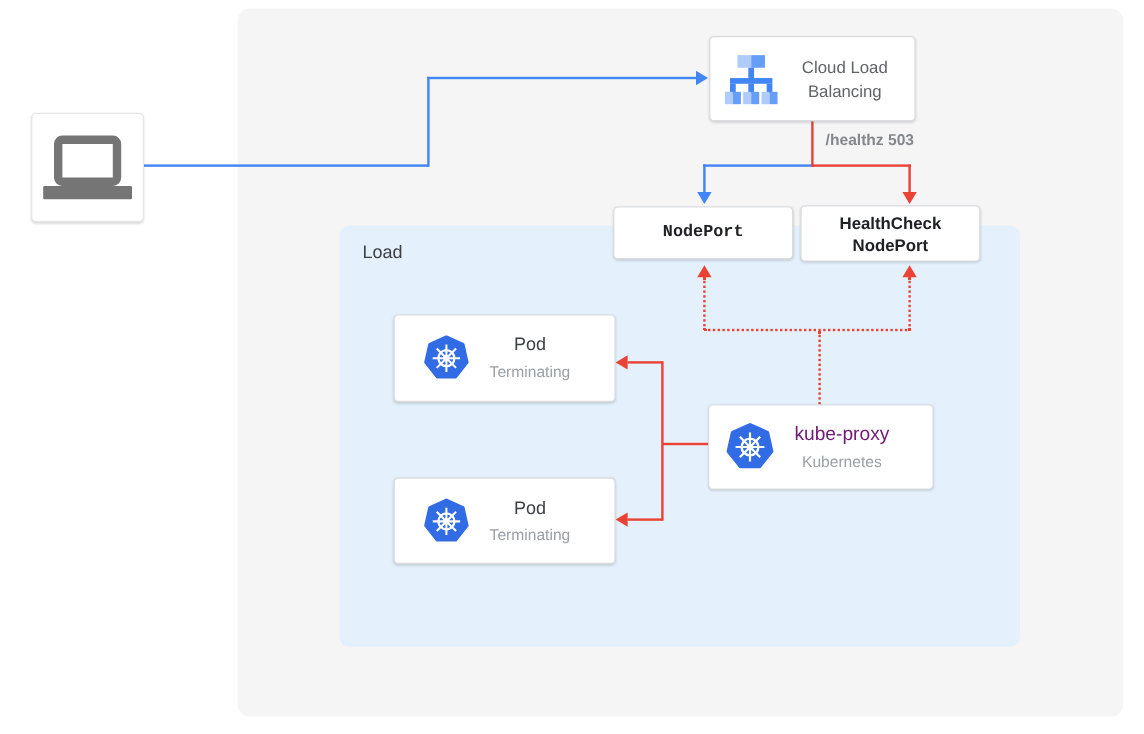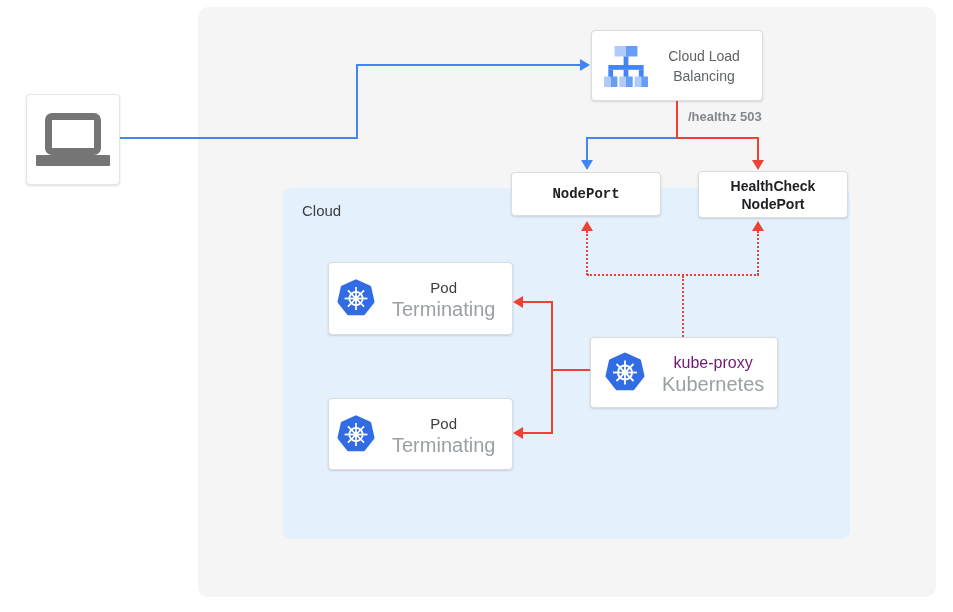--- a/index.html
+++ b/index.html
@@ -22,31 +22,31 @@
   .laptop-screen{width:56px;height:42px;border:7px solid #757575;border-radius:7px;
                  background:#fff;box-sizing:border-box;}
   .laptop-base{width:74px;height:11px;background:#757575;border-radius:1px;}
 
   .box-clb{left:591px;top:30px;width:172px;height:71px;display:flex;align-items:center;
            padding-left:11px;gap:13px;}
   .clb-title{font-size:14px;line-height:20px;color:#5f6368;width:84px;}
 
   .box-nodeport{left:511px;top:172px;width:150px;height:44px;display:flex;
                 align-items:center;justify-content:center;font-family:Liberation Mono, monospace;}
-  .box-hcnp{left:698px;top:171px;width:150px;height:47px;display:flex;
+  .box-hcnp{left:667px;top:171px;width:150px;height:47px;display:flex;
             align-items:center;justify-content:center;text-align:center;}
   .port-title{font-size:14px;font-weight:bold;color:#202124;line-height:18px;width:100px;}
   .port-title.one{width:auto;}
 
   .box-pod1{left:328px;top:262px;width:185px;height:73px;}
   .box-pod2{left:328px;top:398px;width:185px;height:72px;}
   .box-kp{left:590px;top:337px;width:188px;height:71px;}
-  .iconbox{display:flex;align-items:center;padding-left:8px;gap:17px;}
+  .iconbox{display:flex;align-items:center;padding-left:24px;gap:17px;}
   .nb-title{font-size:15px;line-height:22px;color:#3c4043;}
-  .nb-sub{font-size:20px;line-height:21px;color:#9aa0a6;}
+  .nb-sub{font-size:13px;line-height:21px;color:#9aa0a6;}
   .kp-title{font-size:16px;line-height:23px;color:#701a75;}
 
   
   .line{position:absolute;}
   .h-blue{height:2px;background:#4285f4;}
   .v-blue{width:2px;background:#4285f4;}
   .h-red{height:2px;background:#ea4335;}
   .v-red{width:2px;background:#ea4335;}
   .h-red-dot{height:0;border-top:2px dotted #ea4335;background:none;}
   .v-red-dot{width:0;border-left:2px dotted #ea4335;background:none;}
@@ -93,21 +93,21 @@
   <div class="arr arr-right-blue" style="left:580px;top:59px;"></div>
   <div class="arr arr-down-blue" style="left:581px;top:160px;"></div>
   <div class="arr arr-down-red" style="left:752px;top:160px;"></div>
   <div class="arr arr-left-red" style="left:513px;top:296px;"></div>
   <div class="arr arr-left-red" style="left:513px;top:427px;"></div>
   <div class="arr arr-up-red" style="left:581px;top:221px;"></div>
   <div class="arr arr-up-red" style="left:752px;top:221px;"></div>
 
   <div class="healthz">/healthz 503</div>
 
-  <div class="nodes-label">Cloud</div>
+  <div class="nodes-label">Load</div>
 
   <div class="box box-client">
     <div style="display:flex;flex-direction:column;align-items:center;">
       <div class="laptop-screen"></div>
       <div class="laptop-base"></div>
     </div>
   </div>
 
   <div class="box box-clb">
     <span style="display:inline-flex;">

